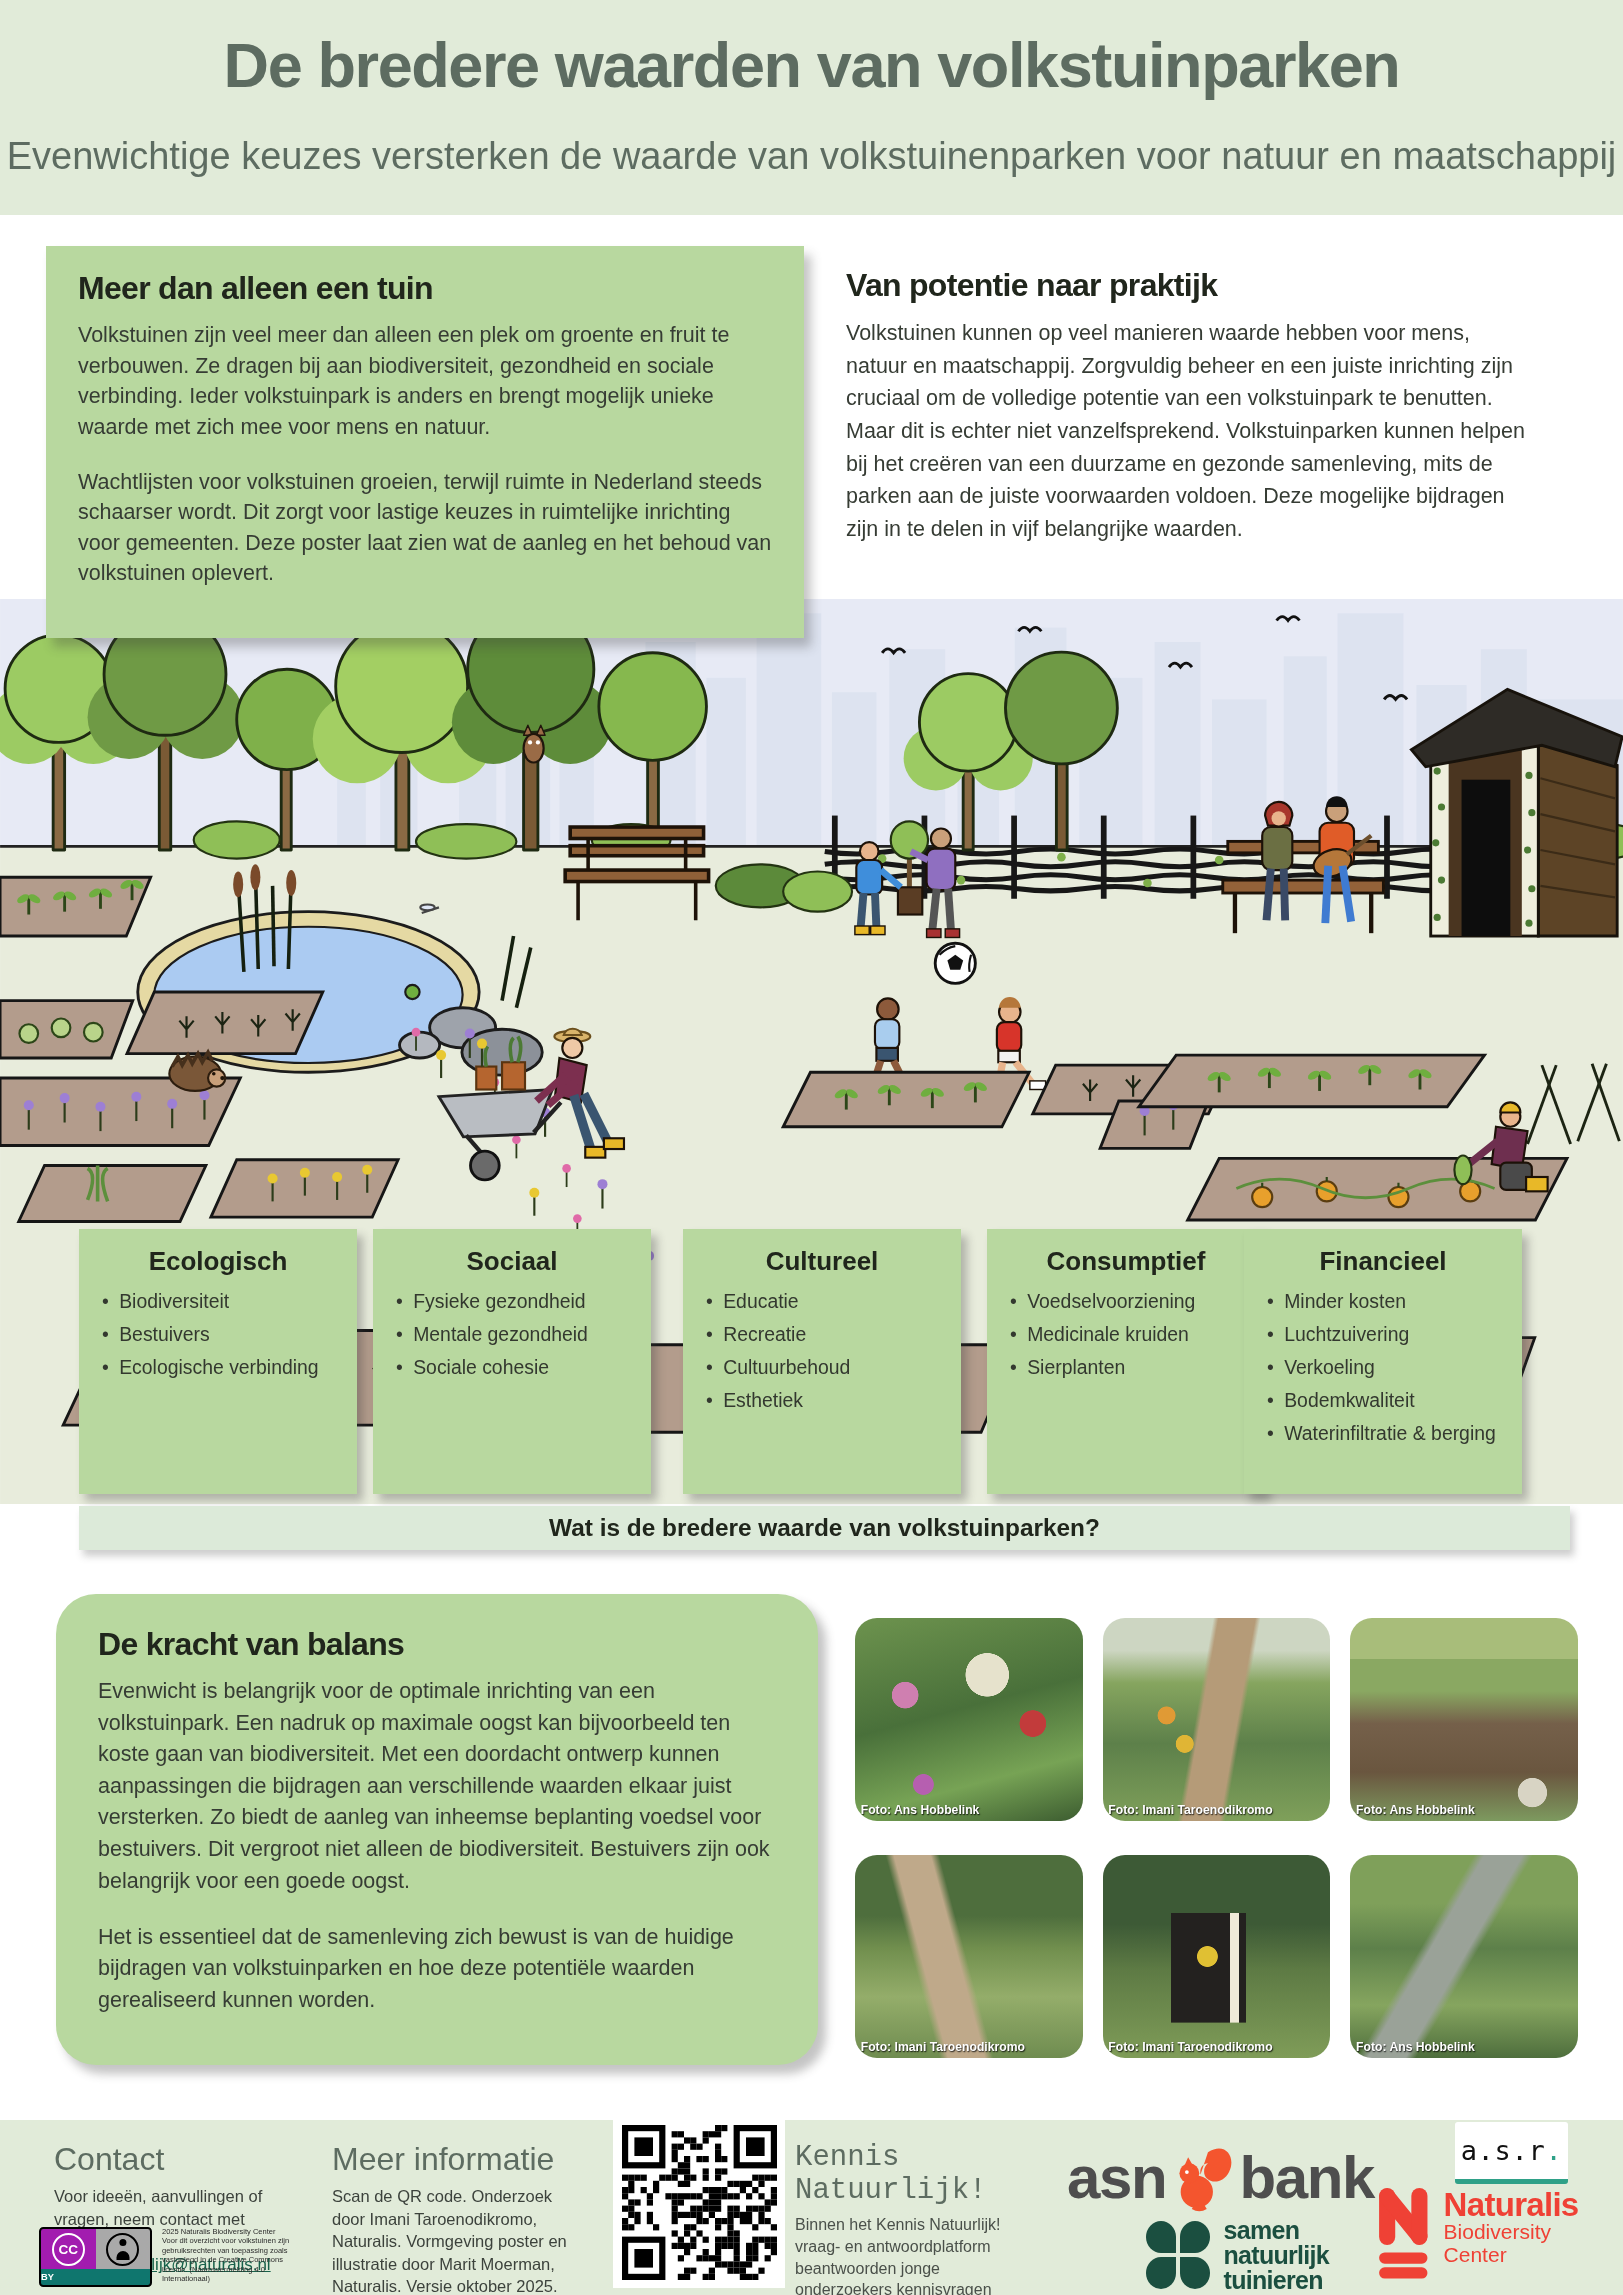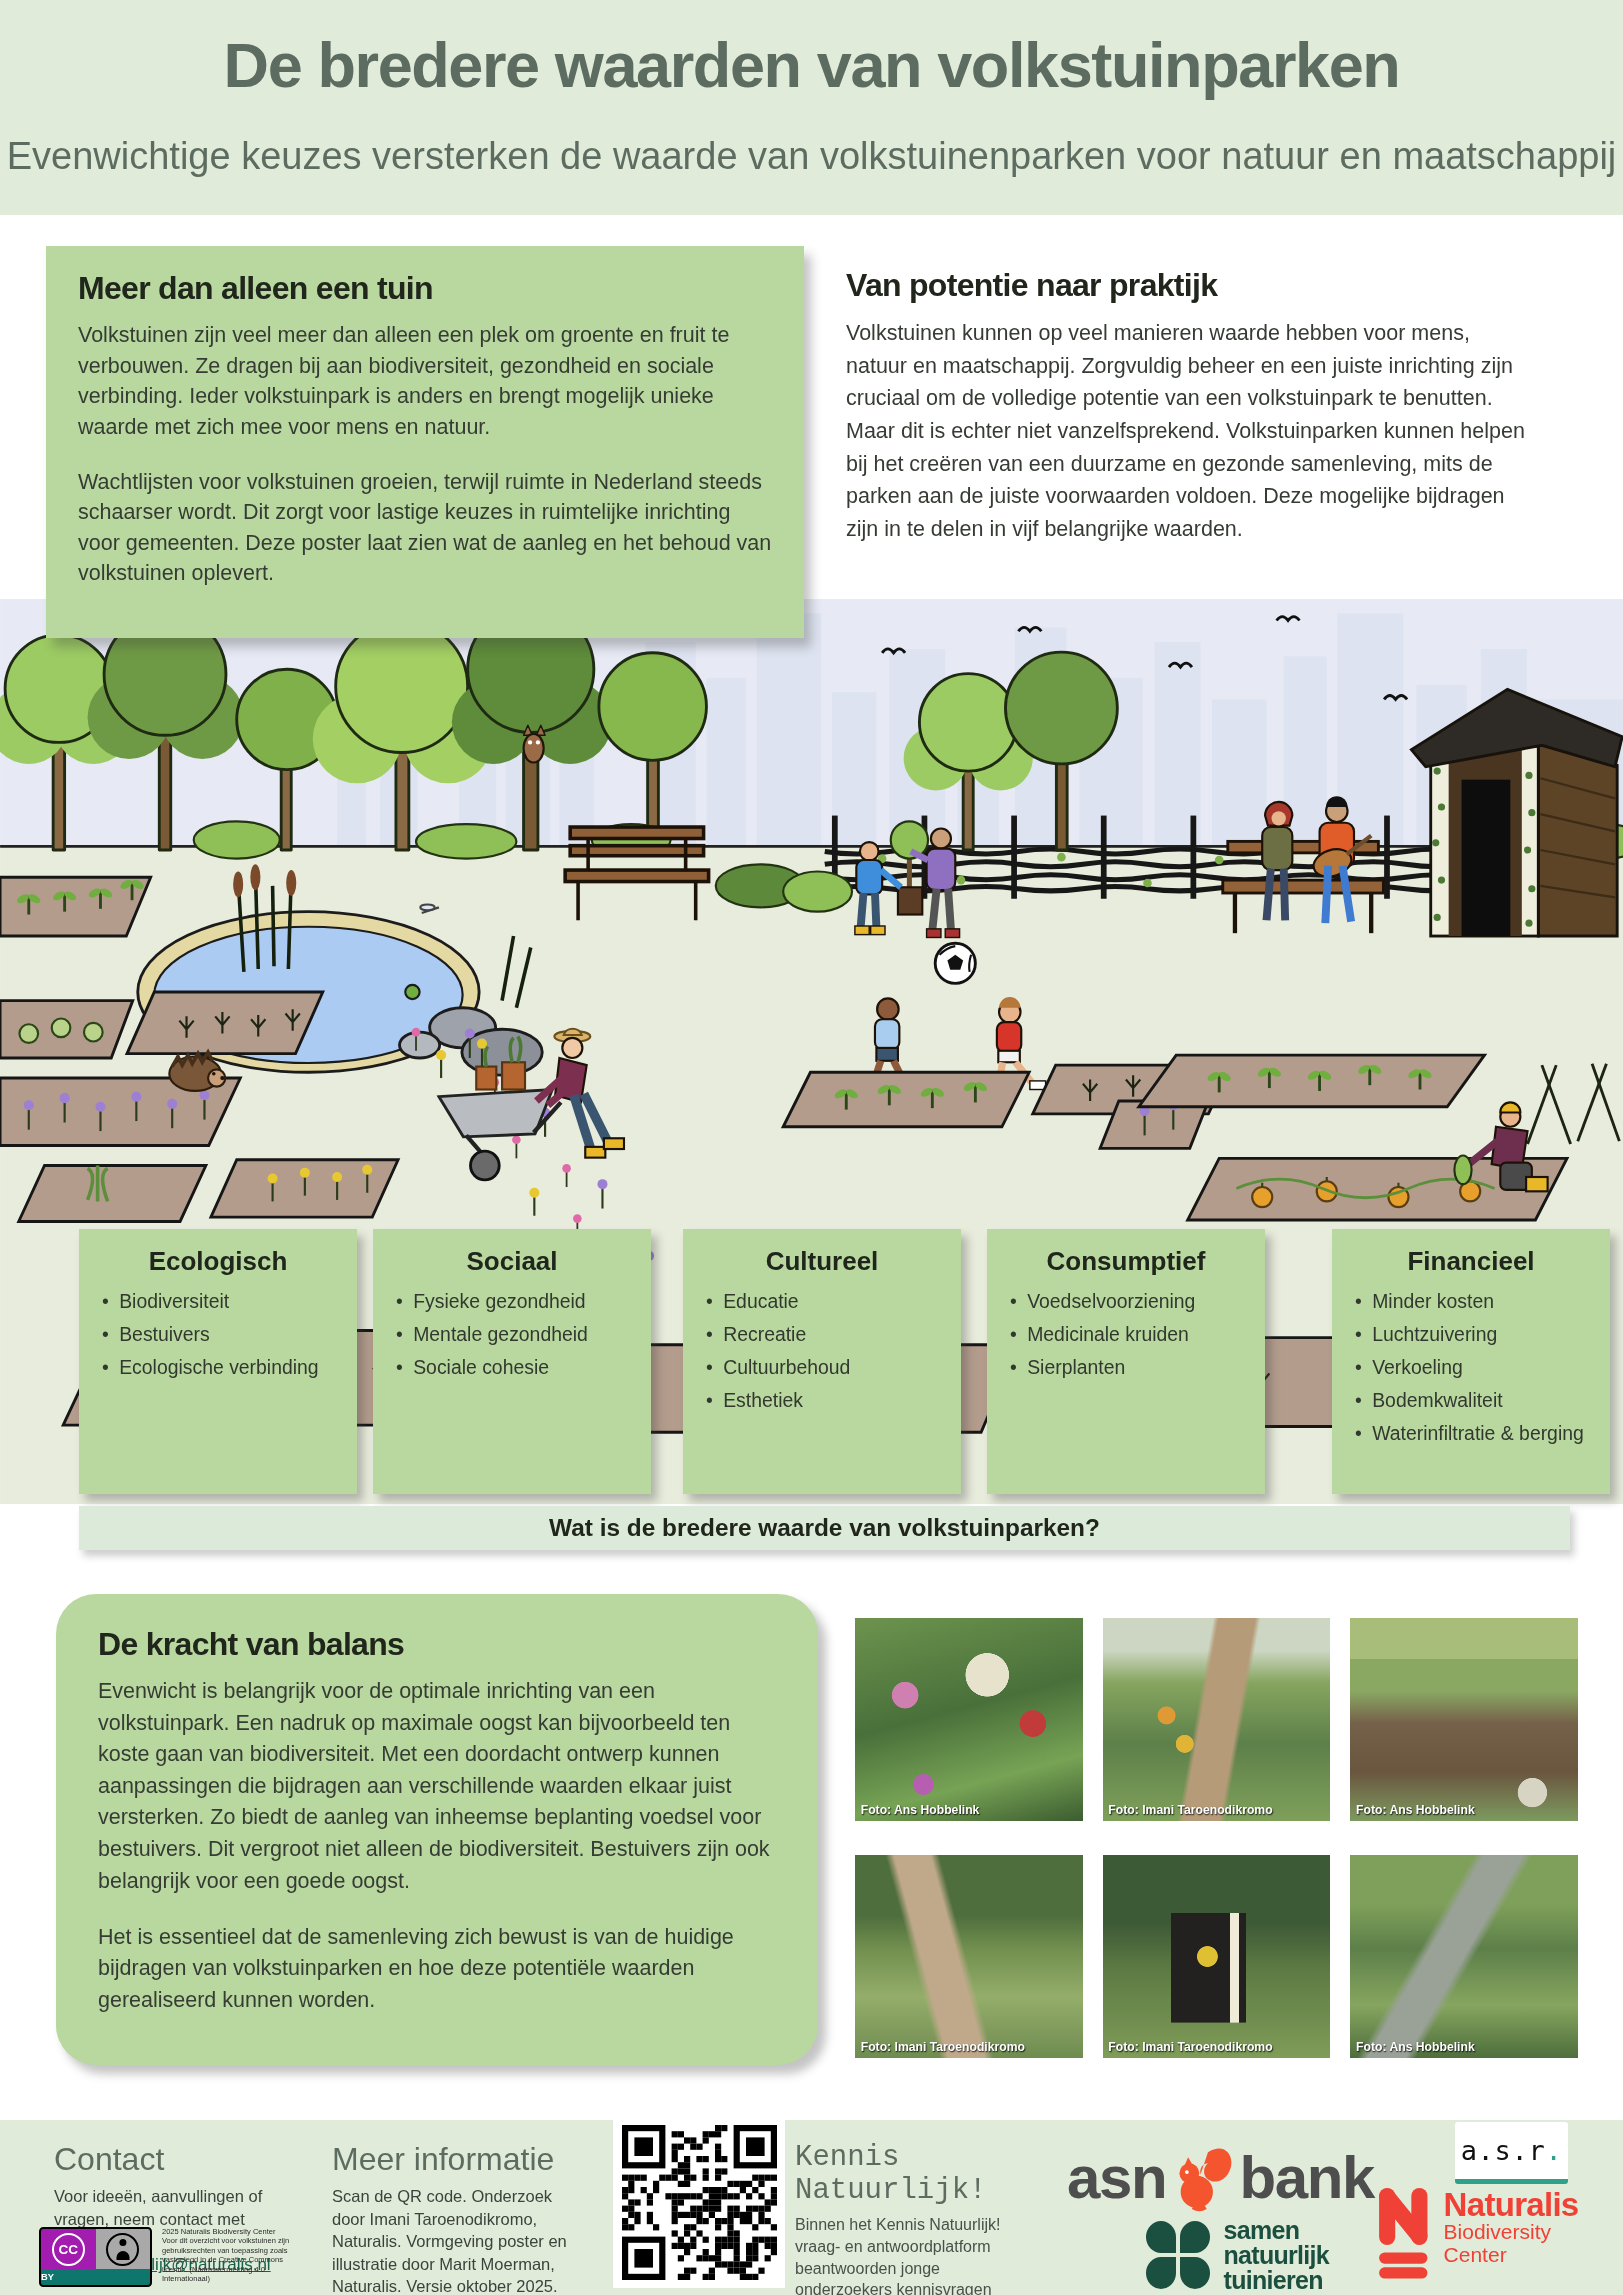--- a/index.html
+++ b/index.html
@@ -40,21 +40,21 @@
           font-size:24.4px;font-weight:800;color:#20261c;}
 
   
   .balance-box{left:56px;top:1594px;width:762px;height:471px;border-radius:40px;
                padding:32px 42px;box-sizing:border-box;}
   .balance-box .body-p{line-height:1.47;}
 
   
   .photos{left:855px;top:1618px;width:723px;display:grid;grid-template-columns:repeat(3,1fr);
           column-gap:20px;row-gap:34px;}
-  .photo{height:203px;position:relative;overflow:hidden;background-repeat:no-repeat;background-size:cover;}
+  .photo{height:203px;position:relative;overflow:hidden;background-repeat:no-repeat;background-size:cover;border-radius:22px;}
   .photo .caption{position:absolute;left:5.7px;bottom:4.3px;color:#fff;font-size:12.2px;font-weight:700;
                   text-shadow:0.7px 0.7px 1.4px rgba(0,0,0,.9);}
   .ph1{background:
     radial-gradient(circle at 22% 38%, #cf7fb0 0 13px, transparent 13.6px),
     radial-gradient(circle at 30% 82%, #b65fb0 0 10px, transparent 10.8px),
     radial-gradient(circle at 78% 52%, #c23b3b 0 13px, transparent 13.6px),
     radial-gradient(circle at 58% 28%, #e6e2cc 0 21.5px, transparent 22px),
     linear-gradient(165deg,#6d934e 0%,#49703a 45%,#77a355 75%,#3c5c30 100%);}
   .ph2{background:
     radial-gradient(circle at 28% 48%, #e09a35 0 8.6px, transparent 9.3px),
@@ -590,21 +590,21 @@
     </ul>
   </div>
   <div class="abs value-box" style="left:987px;">
     <h3 class="value-title">Consumptief</h3>
     <ul class="value-list">
       <li>Voedselvoorziening</li>
       <li>Medicinale kruiden</li>
       <li>Sierplanten</li>
     </ul>
   </div>
-  <div class="abs value-box" style="left:1332px;">
+  <div class="abs value-box" style="left:1244px;">
     <h3 class="value-title">Financieel</h3>
     <ul class="value-list">
       <li>Minder kosten</li>
       <li>Luchtzuivering</li>
       <li>Verkoeling</li>
       <li>Bodemkwaliteit</li>
       <li>Waterinfiltratie &amp; berging</li>
     </ul>
   </div>
 

